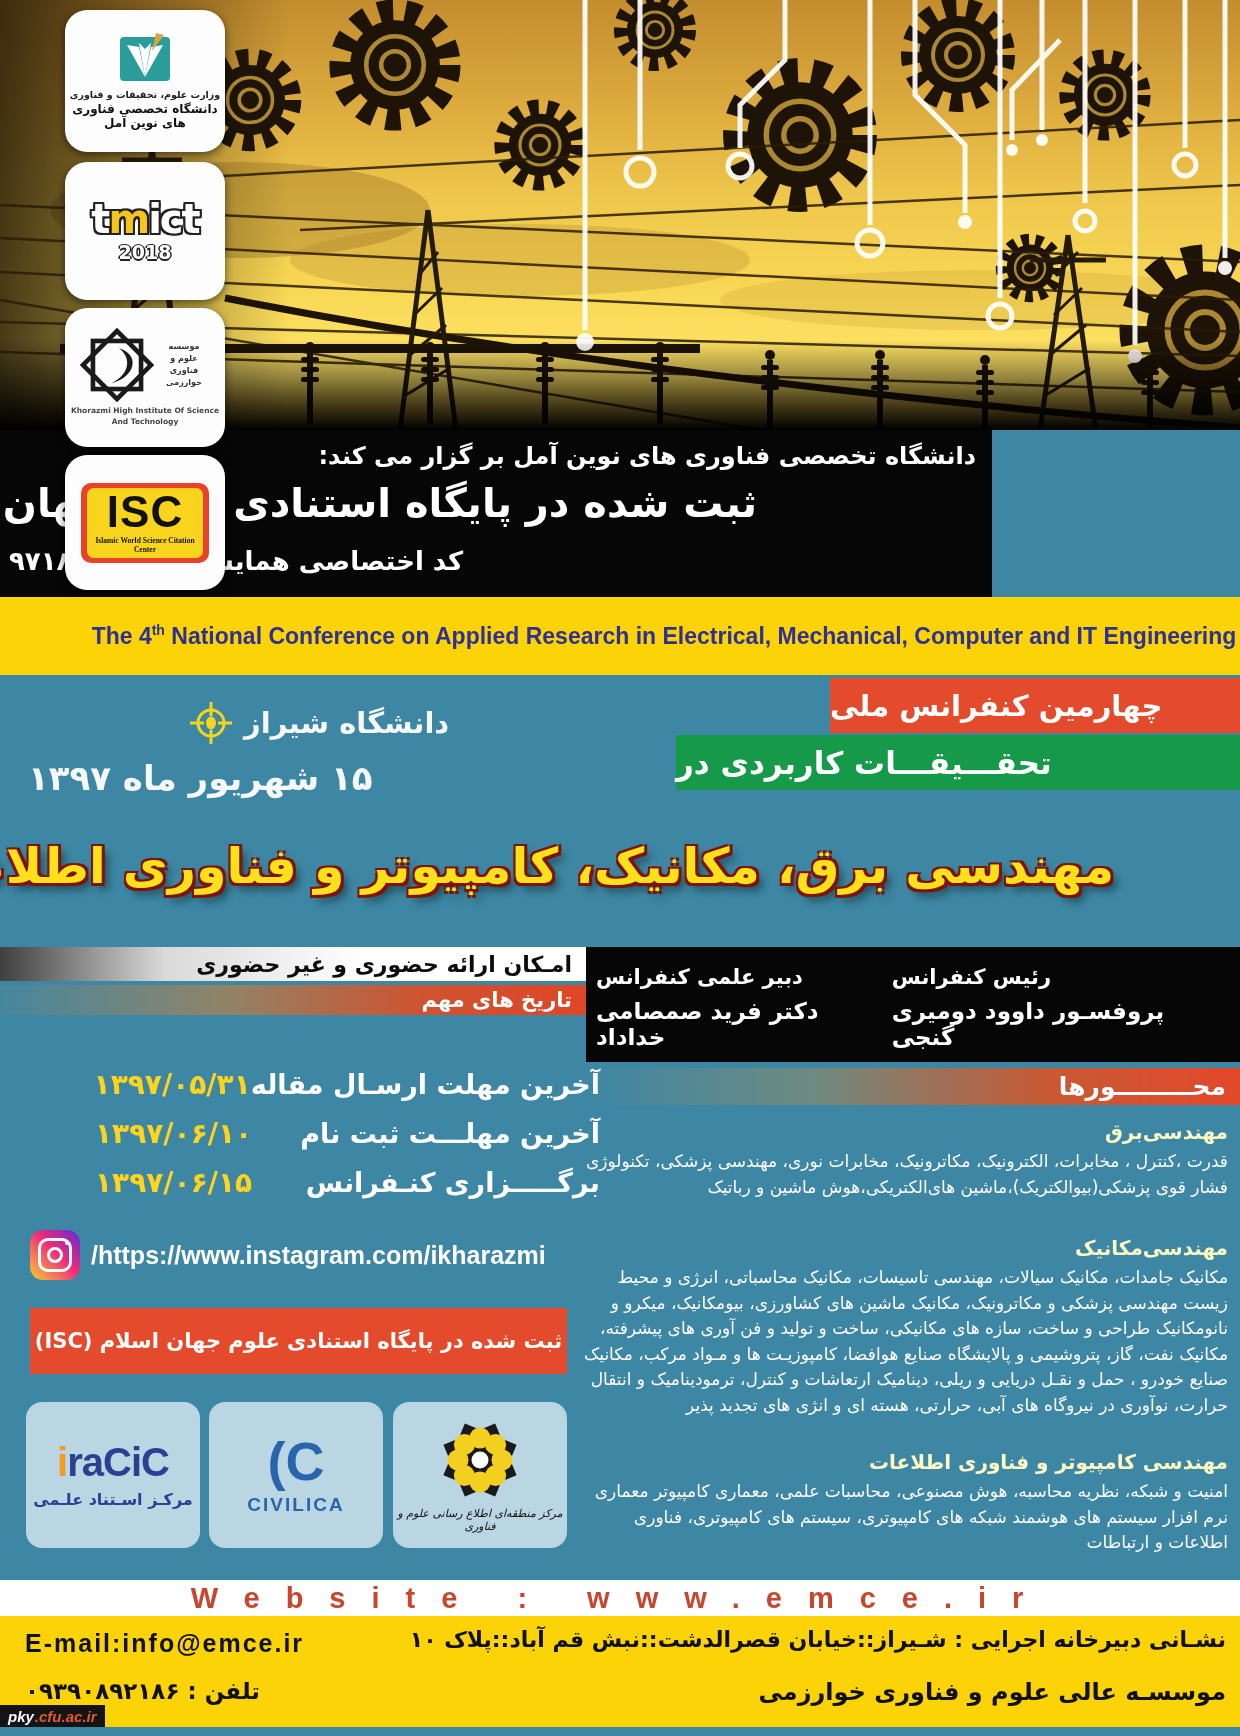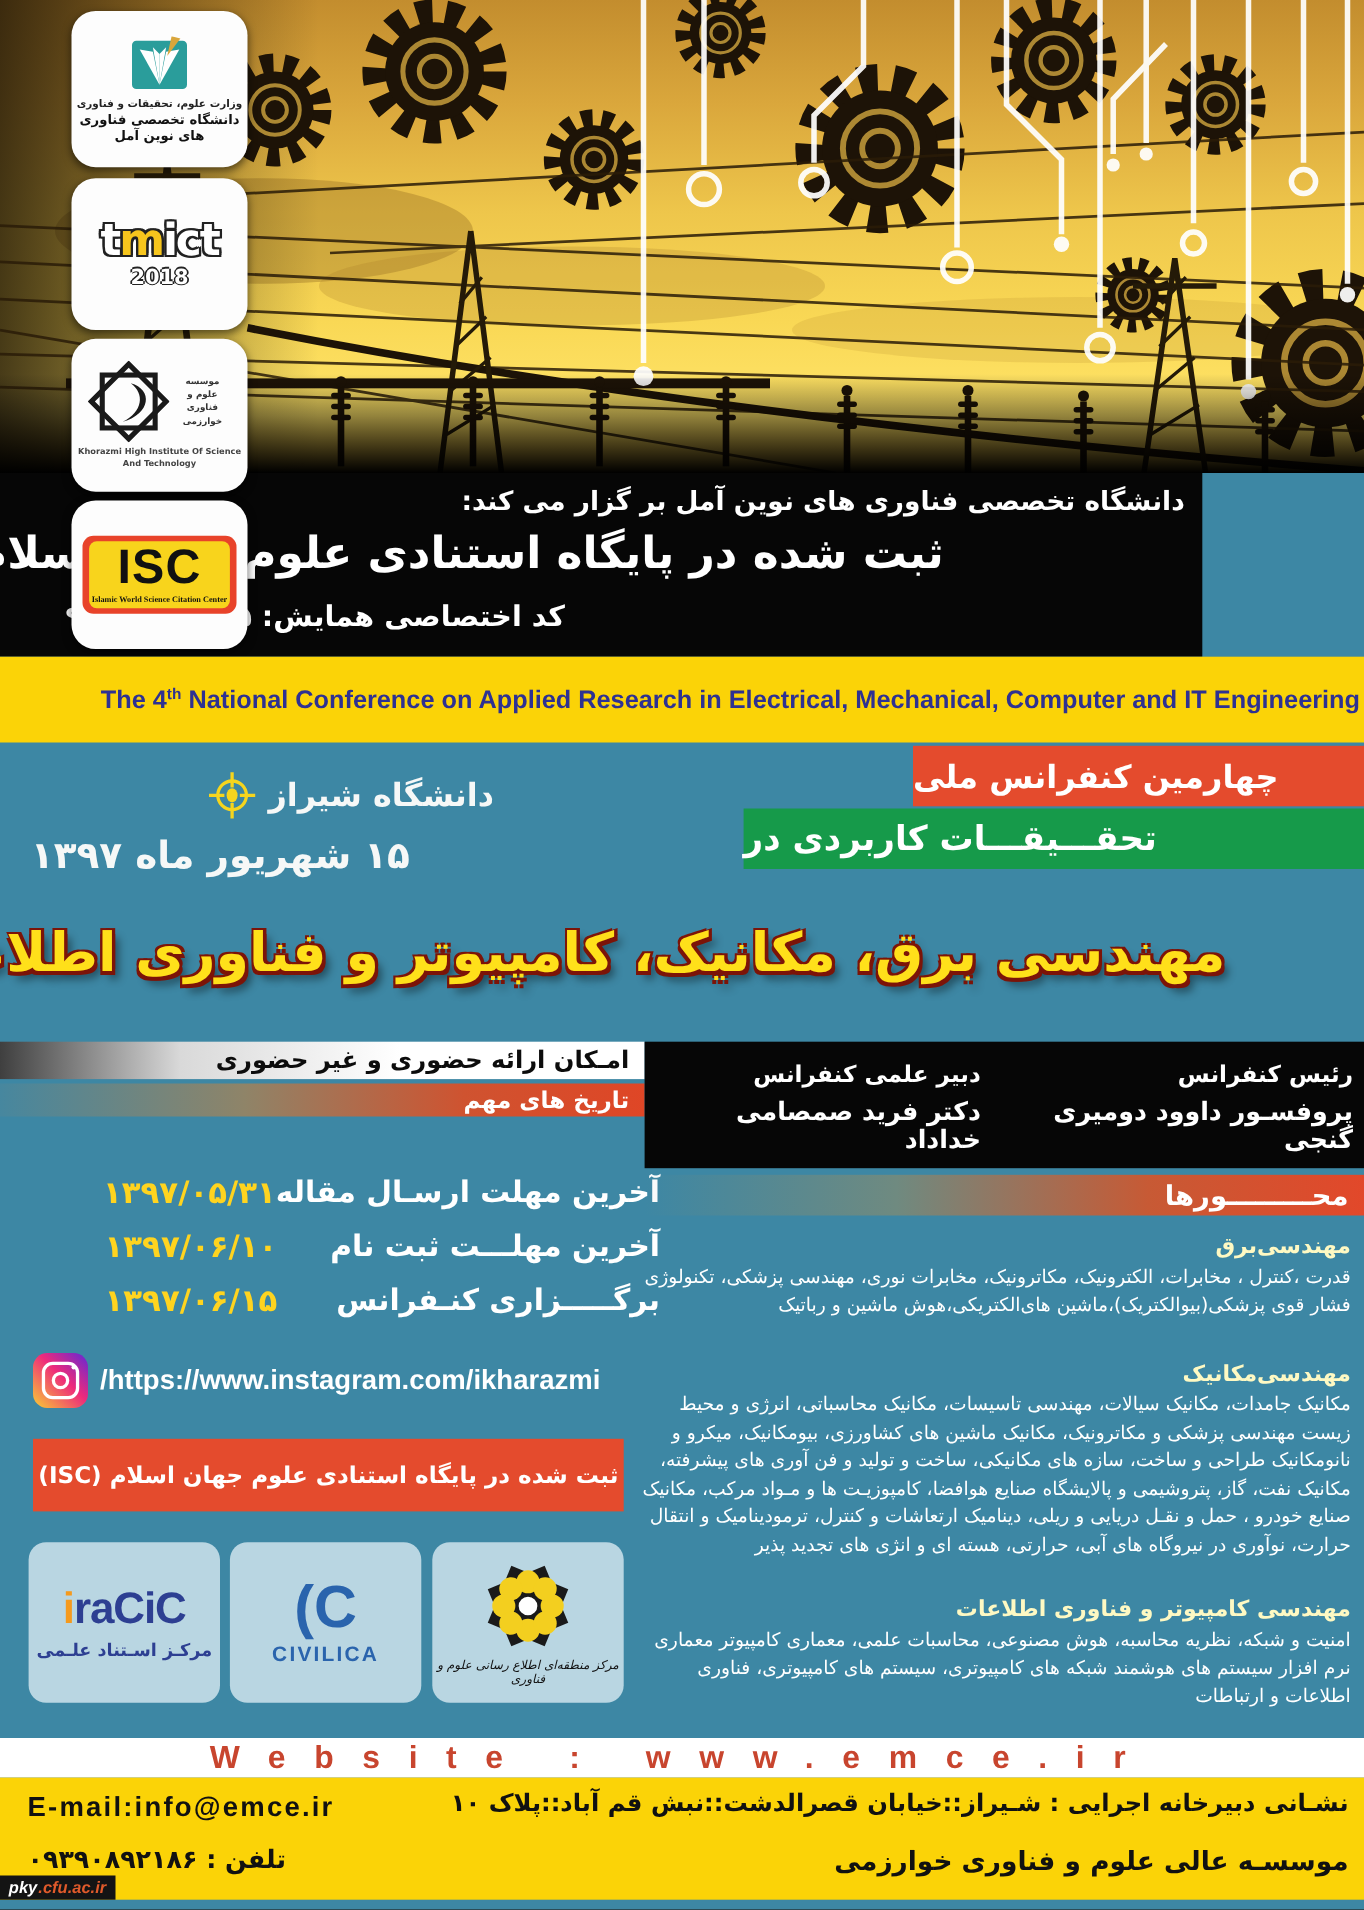--- a/index.html
+++ b/index.html
@@ -4,21 +4,21 @@
 <style>
   html,body{margin:0;padding:0;background:#222;}
   .poster{position:relative;width:1240px;height:1736px;background:#3d87a4;overflow:hidden;
           font-family:"DejaVu Sans",sans-serif;}
   .abs{position:absolute;}
   .rtl{direction:rtl;unicode-bidi:embed;}
   .nowrap{white-space:nowrap;}
 
   
   .hero{top:0;left:0;width:1240px;height:430px;}
-  .black-band{top:430px;left:0;width:1093px;height:167px;background:#060606;}
+  .black-band{top:430px;left:0;width:992px;height:167px;background:#060606;}
   .bb1{top:12px;right:16px;color:#fff;font-weight:bold;font-size:24px;}
   .bb2{top:50px;left:0;right:235px;text-align:center;color:#fff;font-weight:bold;font-size:40px;}
   .bb3{top:116px;left:0;right:520px;text-align:center;color:#fff;font-weight:bold;font-size:26px;}
 
   
   .tile{left:65px;width:160px;background:#fdfdfd;border-radius:22px;box-shadow:0 3px 8px rgba(0,0,0,.55);
         display:flex;flex-direction:column;align-items:center;justify-content:center;text-align:center;}
   .tile1{top:10px;height:142px;}
   .tile2{top:162px;height:138px;}
   .tile3{top:308px;height:139px;}
@@ -26,21 +26,21 @@
   .min-line1{font-size:9.5px;color:#222;font-weight:bold;margin-top:4px;}
   .min-line2{font-size:12px;color:#111;font-weight:bold;margin-top:2px;}
   .tmict{font-weight:bold;font-size:40px;line-height:1;letter-spacing:-2px;color:#fff;
          text-shadow:-2px 0 #222,2px 0 #222,0 -2px #222,0 2px #222,-2px -2px #222,2px 2px #222,-2px 2px #222,2px -2px #222;}
   .tmict .m{color:#f6c51d;}
   .tmict-year{font-weight:bold;font-size:19px;color:#fff;margin-top:2px;
          text-shadow:-1.5px 0 #222,1.5px 0 #222,0 -1.5px #222,0 1.5px #222;}
   .khw-row{display:flex;align-items:center;gap:4px;}
   .khw-fa{font-size:8px;color:#333;font-weight:bold;width:52px;line-height:1.5;}
   .khw-en{font-size:7.5px;color:#444;font-weight:bold;line-height:1.35;margin-top:4px;}
-  .isc-outer{background:#e8432a;border-radius:10px;padding:5px 6px;width:140px;box-sizing:border-box;}
+  .isc-outer{background:#e8432a;border-radius:10px;padding:5px 6px;width:128px;box-sizing:border-box;}
   .isc-inner{background:#f8d41c;border-radius:7px;padding:2px 2px 4px;}
   .isc-word{font-weight:900;font-size:44px;line-height:1;color:#111;letter-spacing:1px;font-family:"Liberation Sans",sans-serif;}
   .isc-cap{font-size:7.5px;font-weight:bold;color:#111;margin-top:2px;font-family:"Liberation Serif",serif;}
 
   
   .en-band{top:597px;left:0;width:1240px;height:78px;background:#fbd307;display:flex;align-items:center;justify-content:center;padding-left:44px;}
   .en-band .t{color:#2e3192;font-weight:bold;font-size:23px;font-family:"Liberation Sans",sans-serif;white-space:nowrap;}
   .en-band sup{font-size:14px;}
 
   
@@ -57,21 +57,21 @@
   
   .pres-band{top:947px;left:0;width:586px;height:34px;background:linear-gradient(90deg,#3f3f3f 0%,#d9d9d9 28%,#ffffff 62%);
              display:flex;align-items:center;justify-content:flex-end;padding-right:14px;box-sizing:border-box;}
   .pres-band .t{color:#0c0c0c;font-weight:bold;font-size:22px;}
   .dates-band{top:985px;left:0;width:586px;height:30px;
              background:linear-gradient(90deg,rgba(125,135,128,.15) 0%,#8f8468 38%,#cf5330 72%,#df4626 100%);
              display:flex;align-items:center;justify-content:flex-end;padding-right:14px;box-sizing:border-box;}
   .dates-band .t{color:#fff;font-weight:bold;font-size:21px;}
   .people{top:947px;left:586px;width:654px;height:115px;background:#060606;display:flex;flex-direction:row-reverse;
           align-items:center;justify-content:space-around;padding:6px 10px 0;box-sizing:border-box;}
-  .person{text-align:right;color:#fff;}
+  .person{text-align:left;color:#fff;}
   .person .pt{font-weight:bold;font-size:21px;margin-bottom:9px;}
   .person .pn{font-weight:bold;font-size:23px;}
 
   
   .dates-list{top:1060px;left:95px;width:505px;}
   .drow{display:flex;direction:rtl;justify-content:space-between;align-items:center;height:49px;}
   .dlabel{color:#fff;font-weight:bold;font-size:27px;}
   .dval{color:#ffd41f;font-weight:bold;font-size:28px;}
 
   

